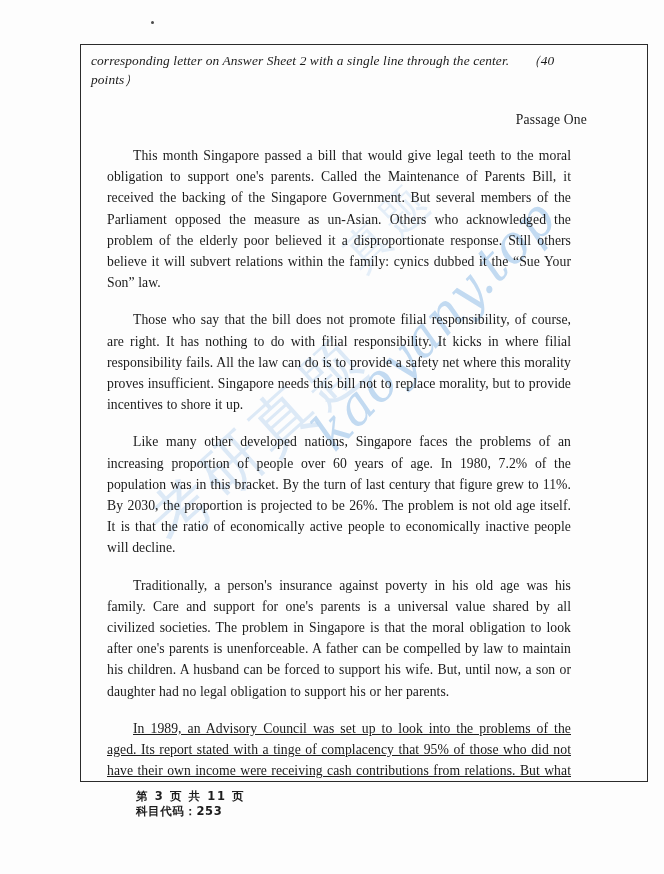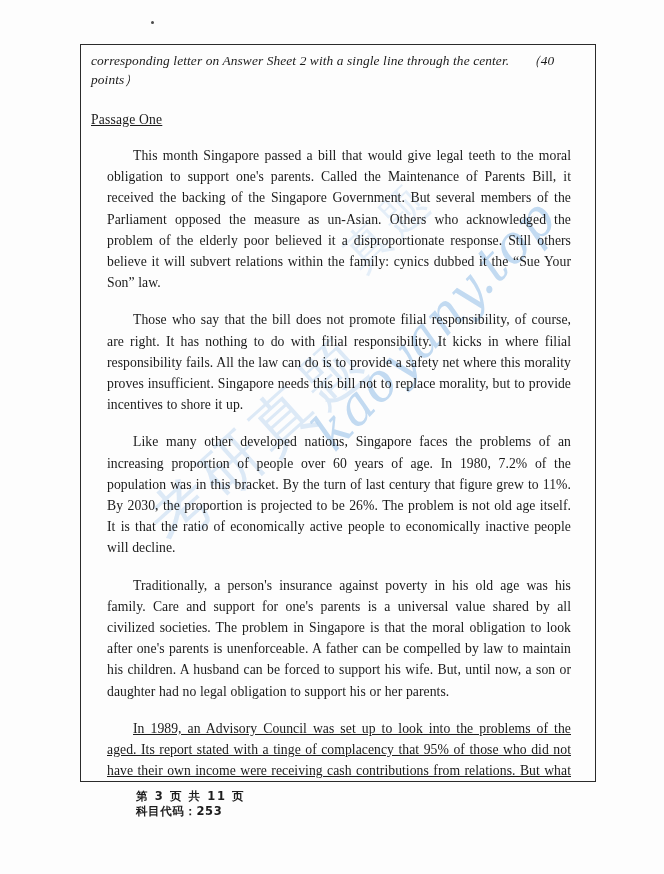--- a/index.html
+++ b/index.html
@@ -33,21 +33,21 @@
     height: 3px;
     background: #4a4a4a;
     border-radius: 50%;
   }
 
   
   .text-frame {
     position: absolute;
     left: 80px;
     top: 44px;
-    width: 516px;
+    width: 568px;
     height: 738px;
     border: 1.6px solid #2b2b2b;
     box-sizing: border-box;
     overflow: hidden;
   }
   .frame-inner {
     position: absolute;
     left: 10px;
     top: 6px;
     width: 496px;
@@ -59,27 +59,26 @@
     line-height: 19px;
     text-align: left;
     letter-spacing: 0.1px;
     margin: 0 0 0 0;
   }
   .instr-line .pts {
     margin-left: 18px;
   }
 
   .passage-heading {
-    text-align: left;
+    text-align: right;
     font-size: 13.6px;
     line-height: 18px;
     margin-top: 22px;
     margin-bottom: 2px;
     letter-spacing: 0.2px;
-    text-decoration: underline;
   }
 
   p.body-par {
     margin: 16px;
     font-size: 13.7px;
     line-height: 21.2px;
     text-align: justify;
     text-justify: inter-word;
     text-indent: 26px;
     letter-spacing: 0.05px;

